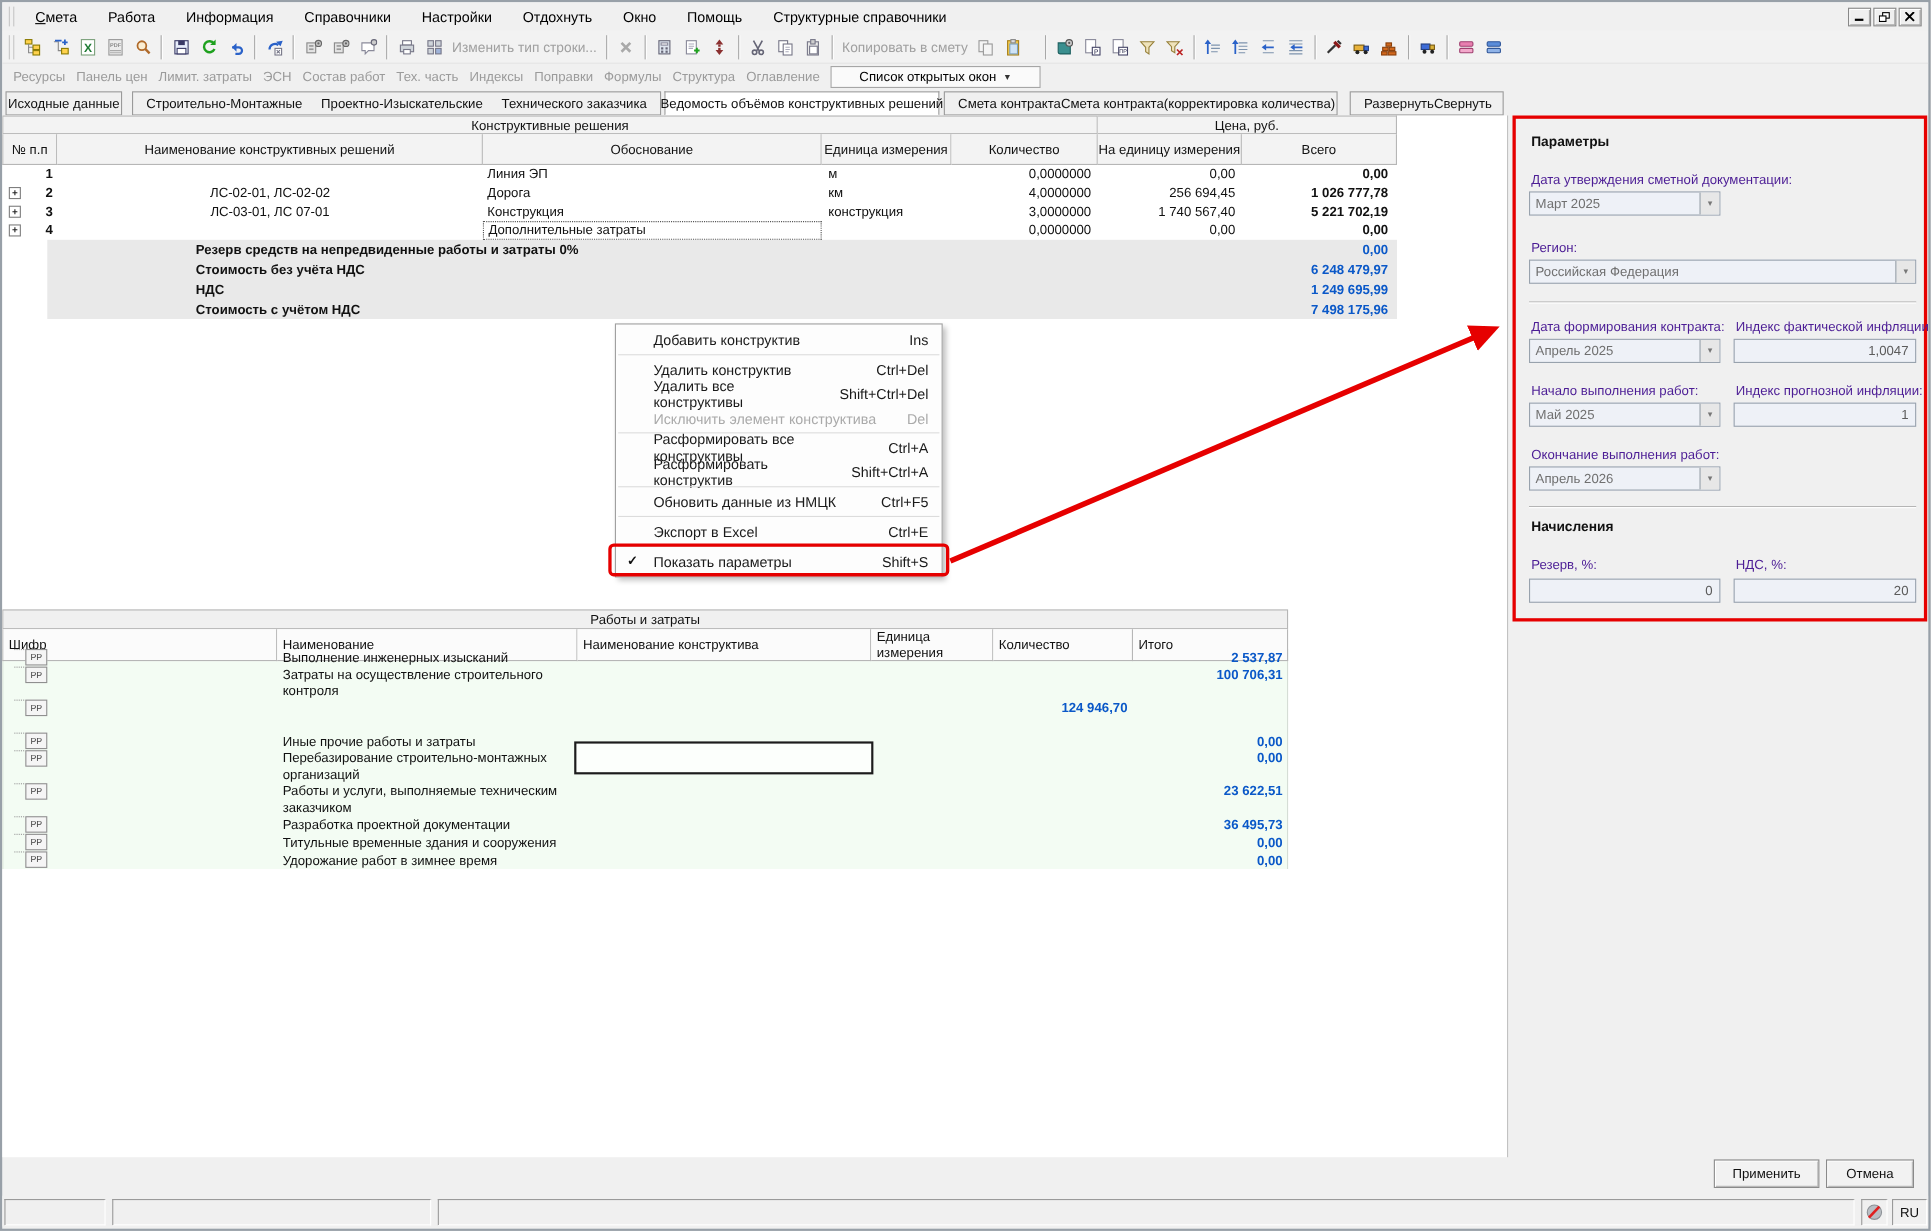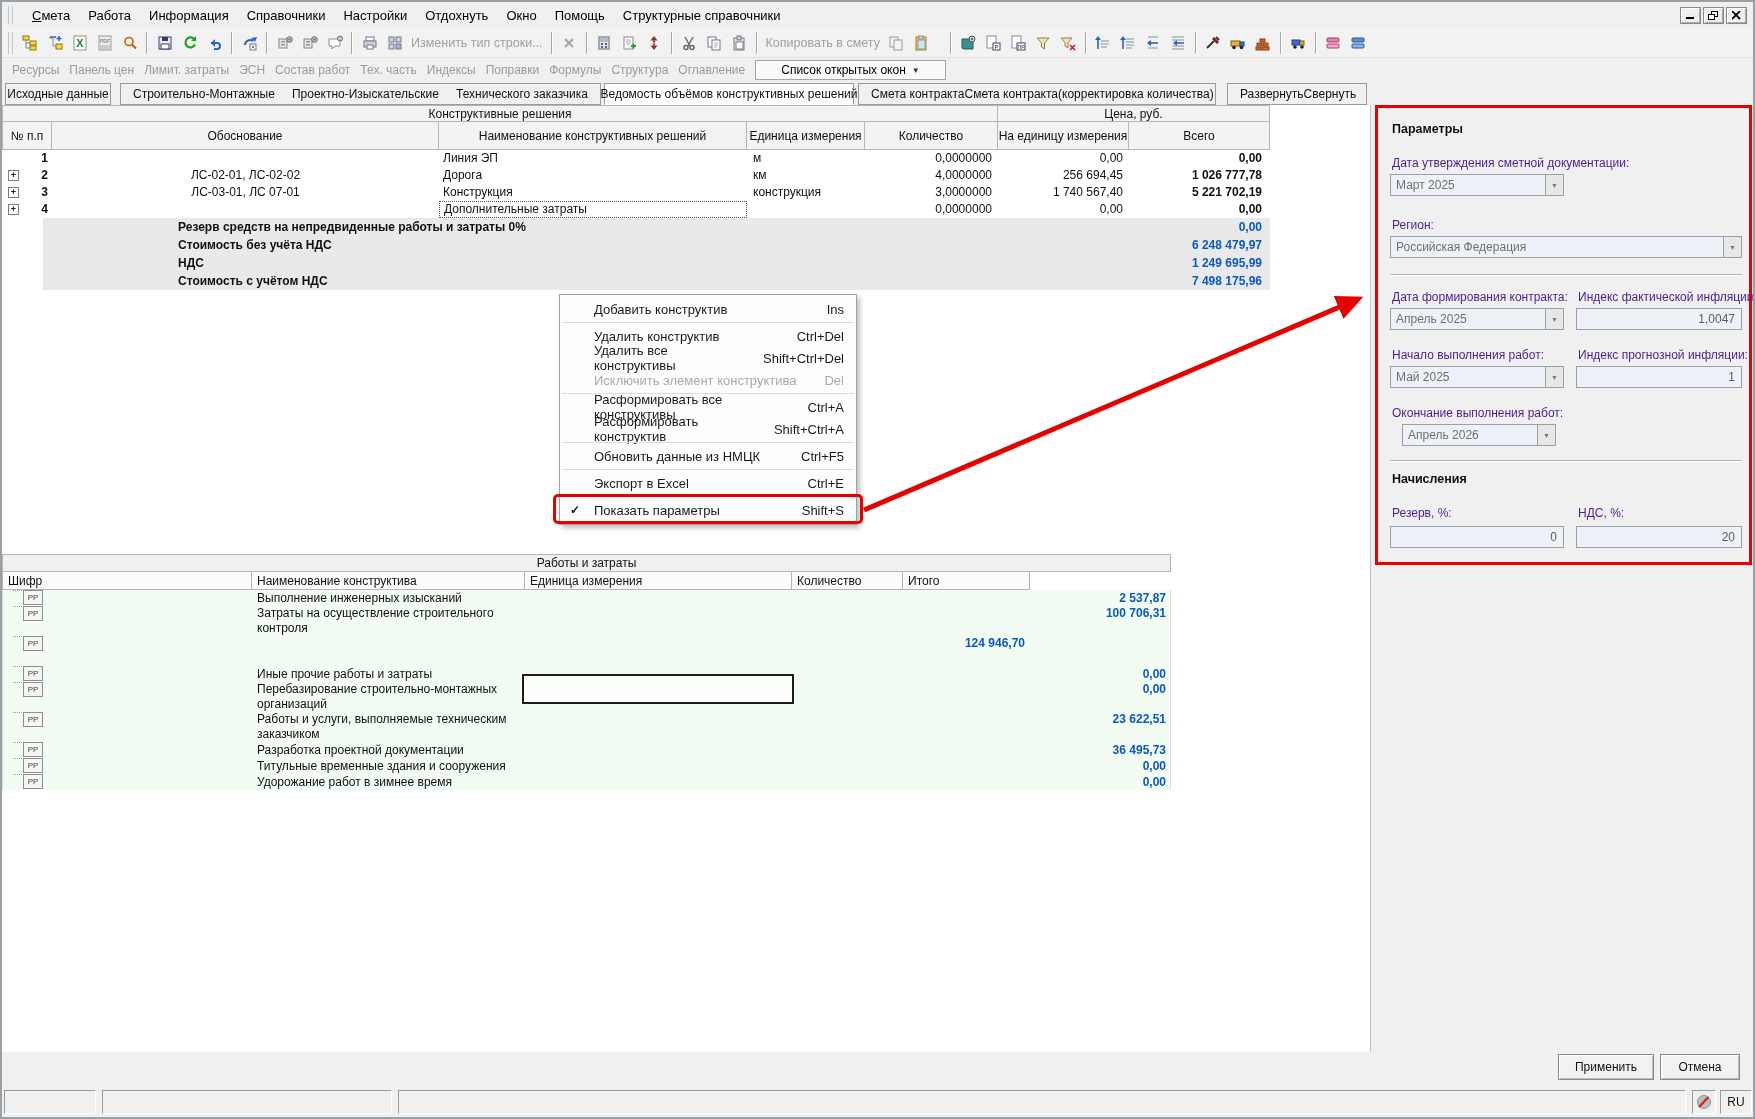--- a/index.html
+++ b/index.html
@@ -1,21 +1,21 @@
 <!DOCTYPE html>
 <html><head>
 <meta charset="utf-8">
 <style>
   *{box-sizing:border-box;margin:0;padding:0}
   body{margin:0;background:#777}
   .app{position:relative;width:1755px;height:1119px;background:#f0f0f0;
        font-family:"Liberation Sans",sans-serif;font-size:12px;color:#111;
        border:2px solid #98a0a8;overflow:hidden}
   
-  .menubar{position:absolute;left:0;top:0;width:100%;height:26px;display:flex;align-items:center;gap:18px;padding-left:30px;background:#f0f0f0}
+  .menubar{position:absolute;left:0;top:0;width:100%;height:26px;display:flex;align-items:center;gap:28px;padding-left:30px;background:#f0f0f0}
   .menubar .grip{position:absolute;left:6px;top:4px;width:5px;height:18px;border-left:1px solid #c6c6c6;border-right:1px solid #c6c6c6}
   .mi{font-size:13px;color:#000;cursor:default;white-space:nowrap}
   .mi0::first-letter{text-decoration:underline}
   .winbtns{position:absolute;right:6px;top:5px;display:flex;gap:2px}
   .wb{width:21px;height:17px;background:#efefef;border:1px solid #888;box-shadow:inset 1px 1px 0 #fff, inset -1px -1px 0 #aaa;
       display:flex;align-items:center;justify-content:center;font-size:11px;font-weight:bold}
   
   .toolbar1{position:absolute;left:0;top:26px;width:100%;height:30px;display:flex;align-items:center;padding-left:6px;border-bottom:1px solid #e1e1e1;background:#f2f2f2}
   .tbi{width:25px;height:25px;display:inline-flex;align-items:center;justify-content:center;flex:none}
   .tbi svg{display:block}
@@ -461,22 +461,22 @@
   <div class="mainwhite"></div>
   <div class="vsplit"></div>
 
   <div class="mtable">
     <div class="band">
       <div style="width:996px">Конструктивные решения</div>
       <div style="width:272px">Цена, руб.</div>
     </div>
     <div class="mhead">
       <div>№ п.п</div>
+      <div>Наименование конструктивных решений</div>
       <div>Обоснование</div>
-      <div>Наименование конструктивных решений</div>
       <div>Единица измерения</div>
       <div>Количество</div>
       <div>На единицу измерения</div>
       <div>Всего</div>
     </div>
     <div class="mrow">
       <div class="num">1</div>
       <div class="basis"></div>
       <div class="name">Линия ЭП</div>
       <div class="unit">м</div>
@@ -528,20 +528,21 @@
         <span class="lbl">Стоимость с учётом НДС</span>
         <span class="val">7 498 175,96</span>
       </div>
     </div>
   </div>
 
   <div class="btable">
     <div class="bband">Работы и затраты</div>
     <div class="bhead">
       <div>Шифр</div>
+      <div>Наименование</div>
       <div>Наименование конструктива</div>
       <div>Единица измерения</div>
       <div>Количество</div>
       <div>Итого</div>
     </div>
     <div class="brows">
       <div class="brow h1">
         <div class="code">
             <span class="ppdots"></span>
             <span class="pp">РР</span>
@@ -718,21 +719,21 @@
       </div>
     <div class="inp" style="left:198px;top:200px;width:166px">1,0047</div>
     <div class="plabel" style="left:14px;top:240px">Начало выполнения работ:</div>
     <div class="plabel" style="left:200px;top:240px">Индекс прогнозной инфляции:</div>
     <div class="cmb" style="left:12px;top:258px;width:174px">
         <span>Май 2025</span>
         <span class="da">▼</span>
       </div>
     <div class="inp" style="left:198px;top:258px;width:166px">1</div>
     <div class="plabel" style="left:14px;top:298px">Окончание выполнения работ:</div>
-    <div class="cmb" style="left:24px;top:316px;width:154px">
+    <div class="cmb" style="left:12px;top:316px;width:174px">
         <span>Апрель 2026</span>
         <span class="da">▼</span>
       </div>
     <div class="phr" style="top:352px"></div>
     <div class="ttl" style="top:364px">Начисления</div>
     <div class="plabel" style="left:14px;top:398px">Резерв, %:</div>
     <div class="plabel" style="left:200px;top:398px">НДС, %:</div>
     <div class="inp" style="left:12px;top:418px;width:174px">0</div>
     <div class="inp" style="left:198px;top:418px;width:166px">20</div>
   </div>

